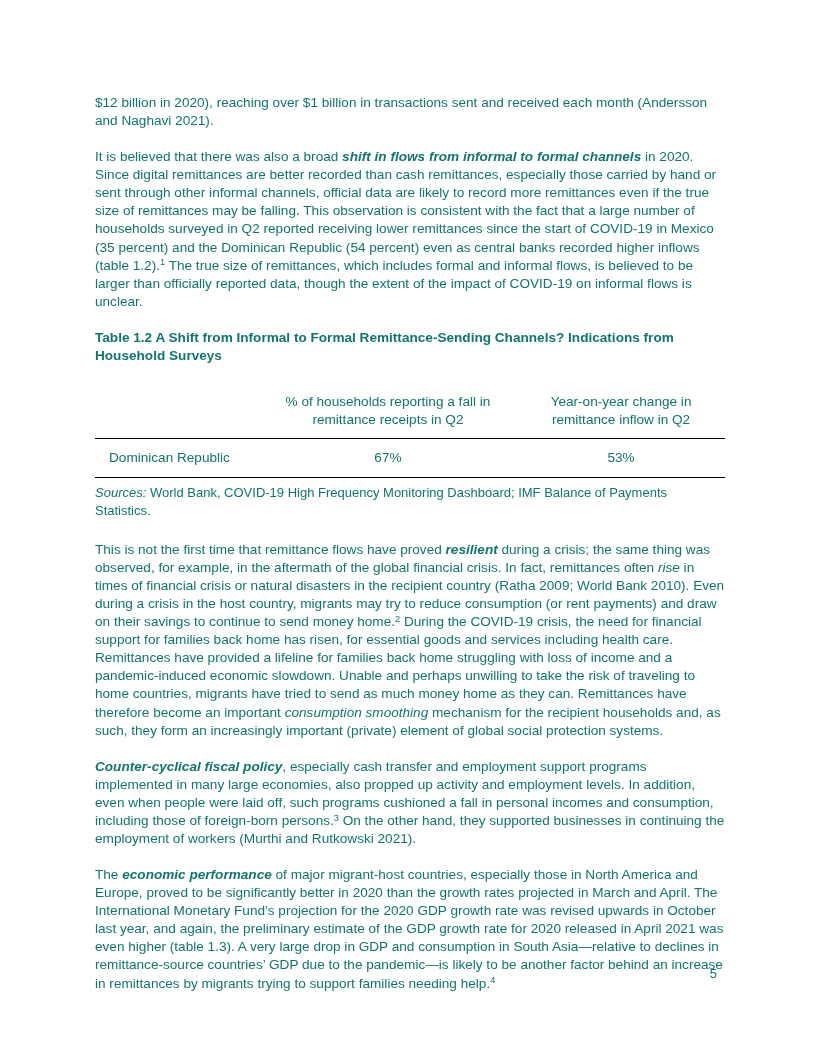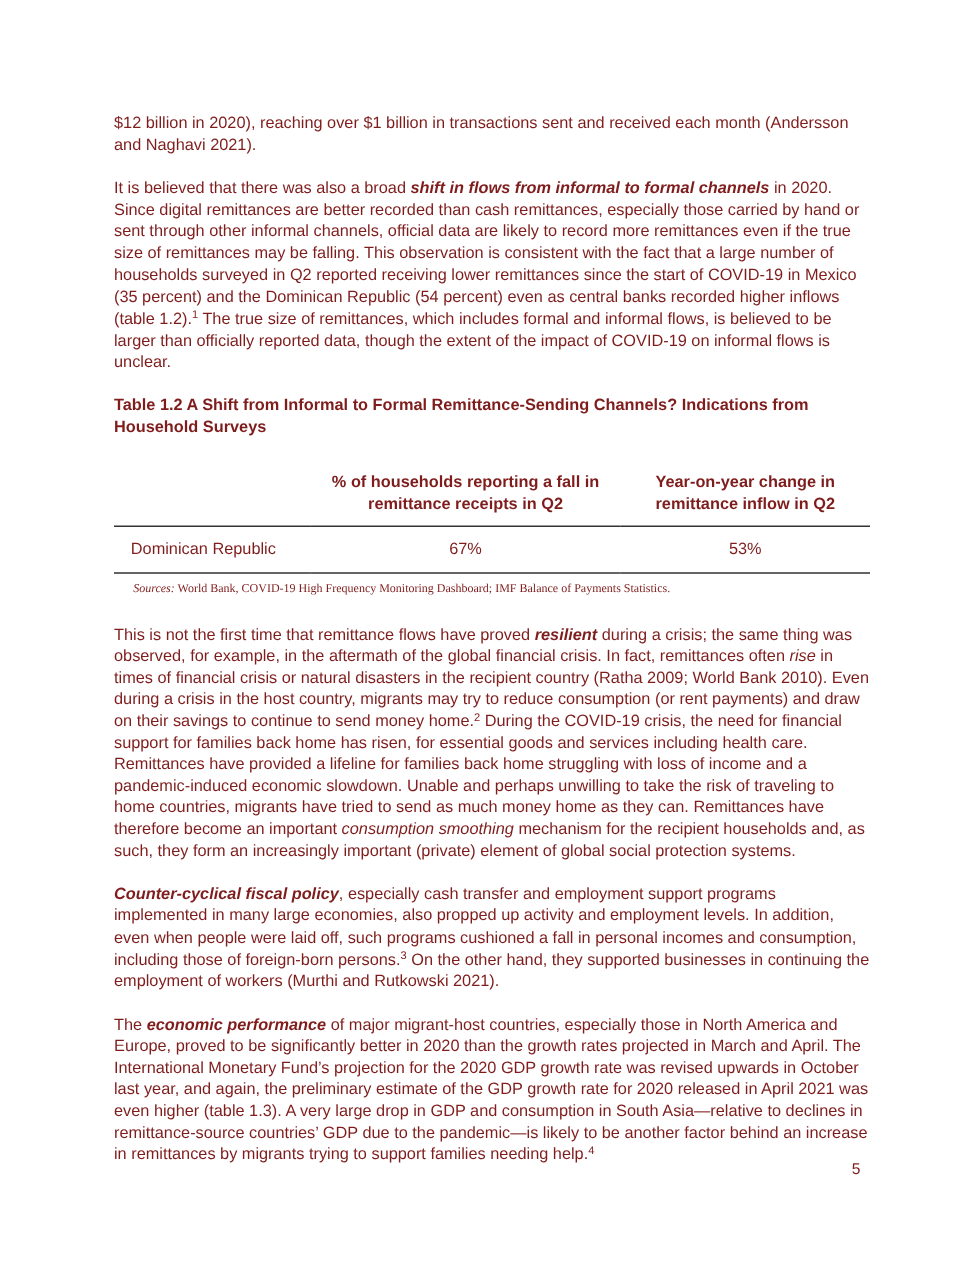--- a/index.html
+++ b/index.html
@@ -3,21 +3,21 @@
 <meta charset="utf-8">
 <style>
   * { box-sizing: border-box; }
   html, body { margin: 0; padding: 0; background: #ffffff; }
   .page {
     position: relative;
     width: 816px;
     height: 1056px;
     background: #ffffff;
     font-family: "Liberation Sans", sans-serif;
-    color: #7f1d1d;
+    color: #0f766e;
     overflow: hidden;
   }
   .content {
     position: absolute;
     left: 95px;
     top: 94px;
     width: 630px;
     font-size: 13.6px;
     line-height: 1.33;
   }
@@ -34,40 +34,39 @@
   .table-title {
     font-weight: bold;
     margin: 0 0 26px 0;
   }
   table.data {
     width: 100%;
     border-collapse: collapse;
     border-bottom: 1.4px solid #000;
   }
   table.data th {
-    font-weight: bold;
+    font-weight: normal;
     vertical-align: bottom;
     padding: 2px 14px 9px 14px;
     border-bottom: 1.4px solid #000;
   }
   table.data th.col-label { width: 26%; }
   table.data th.col-mid { width: 41%; }
   table.data th.col-right { width: 33%; }
   table.data td {
     text-align: center;
     padding: 10px 8px 10px 8px;
   }
   table.data td.col-label {
     text-align: left;
     padding-left: 14px;
   }
   .sources {
-    font-size: 10px;
-    margin: 6px 0 22px 16px;
-    font-family: Liberation Serif, serif;
+    font-size: 13px;
+    margin: 6px 0 22px 0;
   }
   .page-number {
     position: absolute;
     top: 966px;
     right: 99px;
     font-size: 13px;
   }
 </style>
 </head>
 <body>

